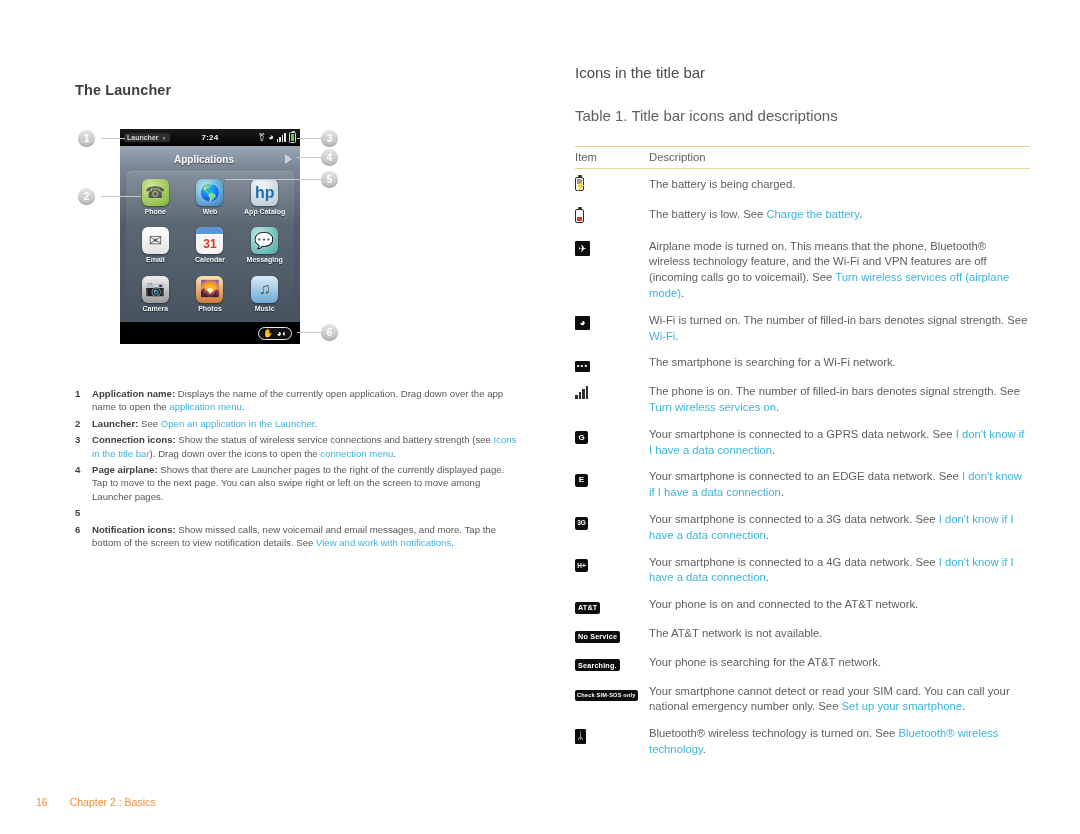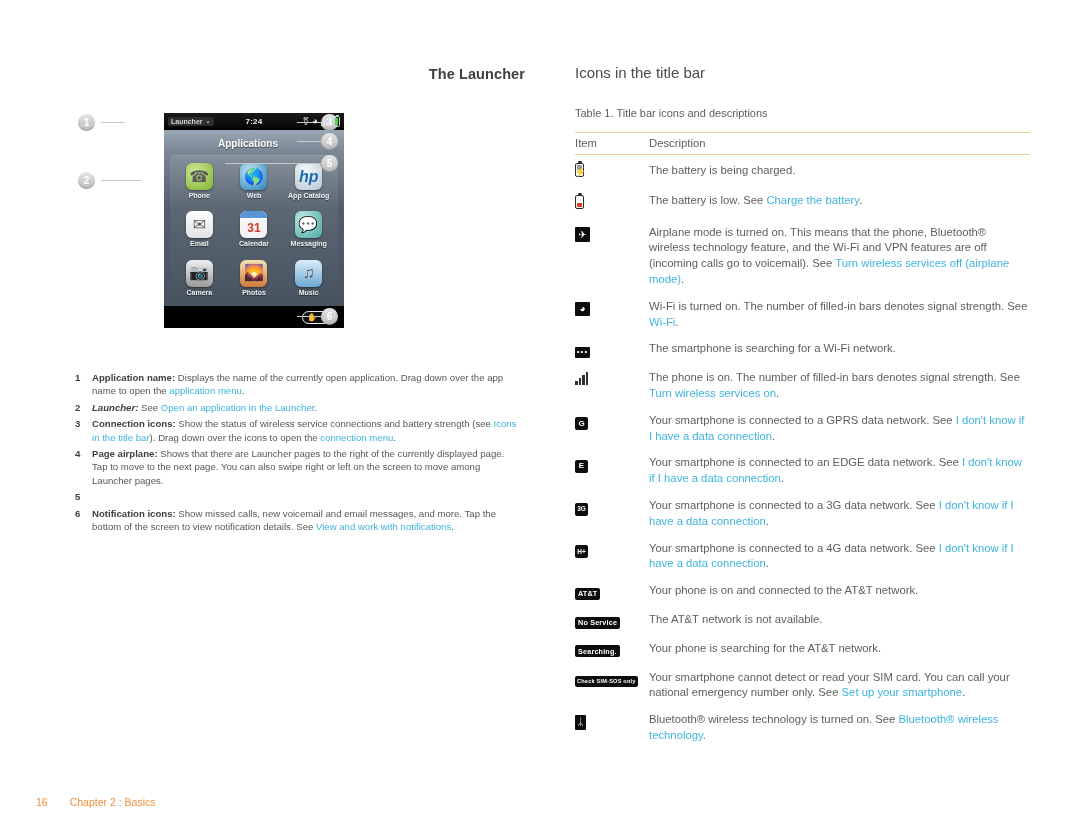--- a/index.html
+++ b/index.html
@@ -17,37 +17,35 @@
   .left-col {
     position: absolute;
     left: 75px; top: 66px;
     width: 450px;
   }
   .sec-heading {
     font-size: 14.5px;
     font-weight: bold;
     color: #3f3f3f;
     letter-spacing: 0.1px;
-    margin: 0 0 26px 0;
-    text-align: right;
+    margin: 16px 0 26px 0;
   }
 
   
   .figure {
     position: relative;
     width: 290px; height: 235px;
     margin-left: 0px;
   }
   .phone-shot {
     position: absolute;
     left: 45px; top: 5px;
     width: 180px; height: 215px;
     background: #000;
     overflow: hidden;
-    margin-left: 44px;
   }
   .titlebar {
     position: absolute; left:0; top:0; width: 100%; height: 17px;
     background: linear-gradient(#1b1b1b, #020202);
     display: flex; align-items: center;
     padding: 0 4px;
   }
   .tb-left {
     font-size: 7px; color: #d8d8d8; font-weight: bold;
     background: #2e2e2e; border-radius: 2px;
@@ -120,21 +118,21 @@
     font-size: 16px; line-height:1;
     box-shadow: 0 1px 2px rgba(0,0,0,.45);
   }
   .app .lbl {
     font-size: 7px; color:#f2f4f6; font-weight:bold;
     text-shadow: 0 1px 1px rgba(0,0,0,.6);
     white-space: nowrap;
   }
   .g-phone { background: radial-gradient(circle at 35% 30%, #cfe89a, #7fb331); }
   .g-web   { background: radial-gradient(circle at 35% 30%, #bfe6f5, #2a7fb8); }
-  .g-hp    { background: radial-gradient(circle at 40% 25%, #f3f6f8, #b9c6d0); color:#1a6fb5; font-size:11px; font-weight:bold; font-style:italic;}
+  .g-hp    { background: radial-gradient(circle at 40% 25%, #f3f6f8, #b9c6d0); color:#1a6fb5; font-size:11px; font-weight:bold; }
   .g-email { background: linear-gradient(#ffffff, #e2e2e2); }
   .g-cal   { background: linear-gradient(#ffffff 0 30%, #f4f4f4 30% 100%); position:relative; overflow:hidden;}
   .g-cal::before{ content:''; position:absolute; top:0;left:0;right:0;height:7px; background:#5b95d6;}
   .g-cal b { position:relative; color:#d03a2c; font-size:12px; margin-top:6px;}
   .g-msg   { background: radial-gradient(circle at 30% 30%, #bfe9e6, #4aa7a1); }
   .g-cam   { background: linear-gradient(#f0f0f0, #9a9a9a); }
   .g-pho   { background: linear-gradient(#f7e3b0, #cf7a3a); }
   .g-mus   { background: linear-gradient(#d9ecf8, #6fa9d6); }
 
   .notif-bar {
@@ -171,21 +169,21 @@
 
   
   .right-col {
     position: absolute;
     left: 575px; top: 64px;
     width: 455px;
   }
   .r-heading {
     font-size: 15px; color:#4c4c4c; margin:0 0 26px 0; font-weight:normal;
   }
-  .tbl-caption { font-size: 11px; color:#5e5e5e; margin-bottom: 13px; }
+  .tbl-caption { font-size: 15px; color:#5e5e5e; margin-bottom: 22px; }
   table.icons { border-collapse: collapse; width: 100%; }
   table.icons th {
     text-align:left; font-weight:normal; font-size:11.3px; color:#5e5e5e;
     border-top: 1px solid #f0cf9c; border-bottom: 1px solid #f0cf9c;
     padding: 4px 0 5px 0;
   }
   table.icons th.c-item { width: 74px; }
   table.icons td {
     vertical-align: top; padding: 6px 0 5px 0; font-size:11.3px;
     line-height: 15.8px; color:#5e5e5e;
@@ -357,21 +355,21 @@
       <div class="callout" style="left:246px; top:200px;">6</div>
     </div>
 
     <div class="numlist">
         <div class="nl-item">
           <span class="nl-num">1</span>
           <span class="nl-txt"><span style="font-weight: bold; color: rgb(63, 63, 63);">Application name:</span><span> Displays the name of the currently open application. Drag down over the app name to open the </span><span class="lk">application menu</span><span>.</span></span>
         </div>
         <div class="nl-item">
           <span class="nl-num">2</span>
-          <span class="nl-txt"><span style="font-weight: bold; color: rgb(63, 63, 63); font-style: italic;">Launcher:</span><span> See </span><span class="lk">Open an application in the Launcher</span><span>.</span></span>
+          <span class="nl-txt"><span style="font-weight: bold; color: rgb(63, 63, 63);">Launcher:</span><span> See </span><span class="lk">Open an application in the Launcher</span><span>.</span></span>
         </div>
         <div class="nl-item">
           <span class="nl-num">3</span>
           <span class="nl-txt"><span style="font-weight: bold; color: rgb(63, 63, 63);">Connection icons:</span><span> Show the status of wireless service connections and battery strength (see </span><span class="lk">Icons in the title bar</span><span>). Drag down over the icons to open the </span><span class="lk">connection menu</span><span>.</span></span>
         </div>
         <div class="nl-item">
           <span class="nl-num">4</span>
           <span class="nl-txt"><span style="font-weight: bold; color: rgb(63, 63, 63);">Page airplane:</span><span> Shows that there are Launcher pages to the right of the currently displayed page. Tap to move to the next page. You can also swipe right or left on the screen to move among Launcher pages.</span></span>
         </div>
         <div class="nl-item">

